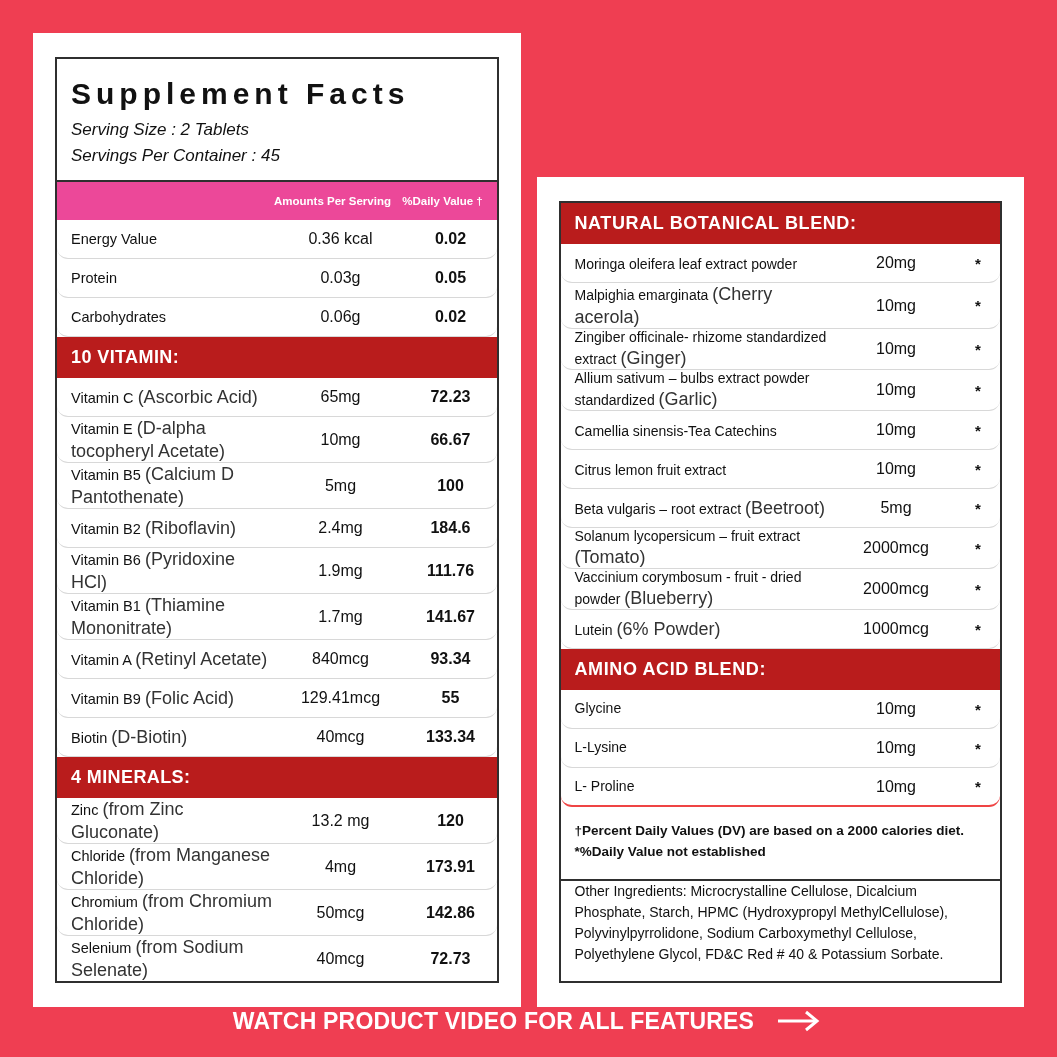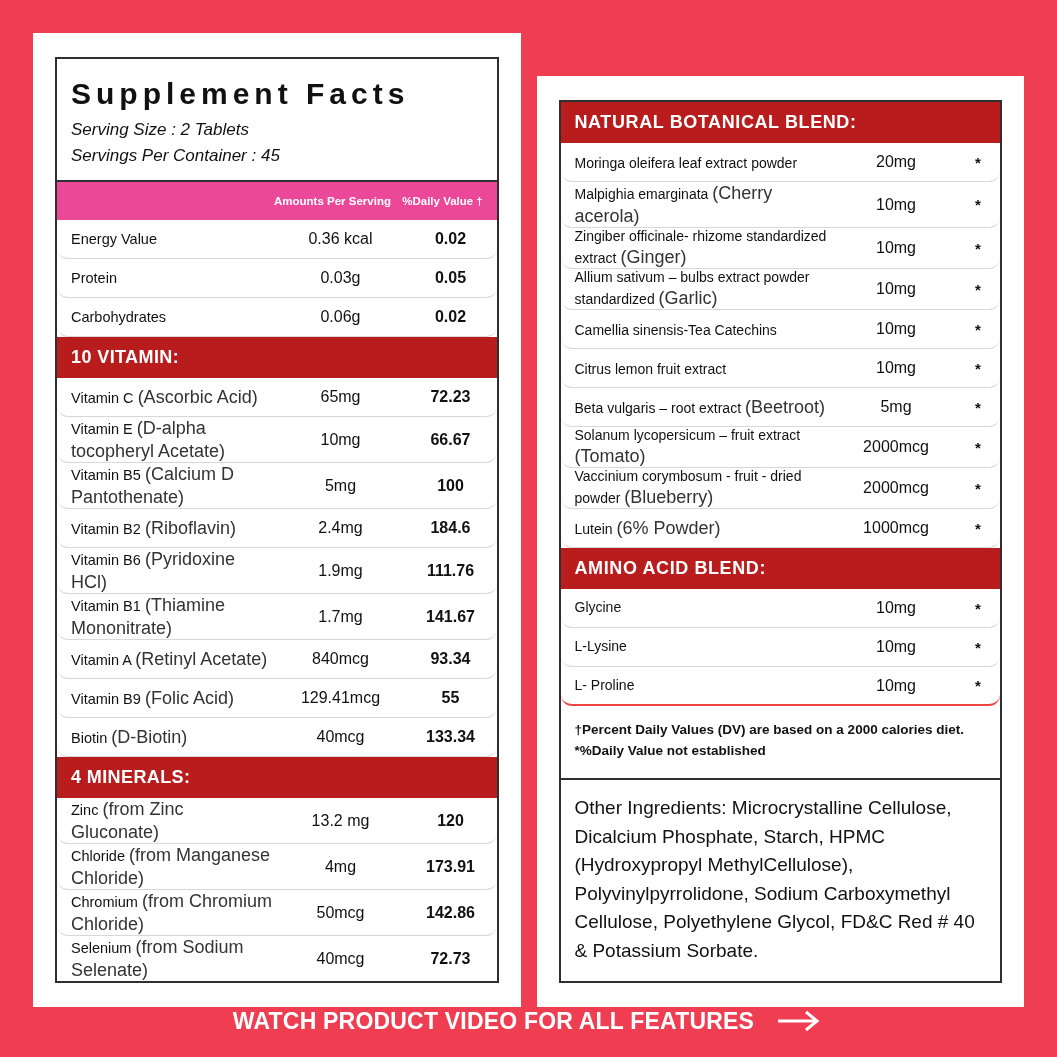--- a/index.html
+++ b/index.html
@@ -117,22 +117,22 @@
 
   .note{
     padding:14px 8px 16px 14px;
     font-size:13.5px;
     font-weight:700;
     color:#111;
     line-height:1.55;
     border-bottom:2px solid #2f2f2f;
   }
   .other{
-    padding:14px 14px 16px 14px;
-    font-size:19px;
+    padding:0 14px 16px 14px;
+    font-size:14px;
     color:#111;
     line-height:1.5;
   }
 
   .footer{
     position:absolute;
     left:0;
     bottom:0;
     width:1057px;
     height:72px;

